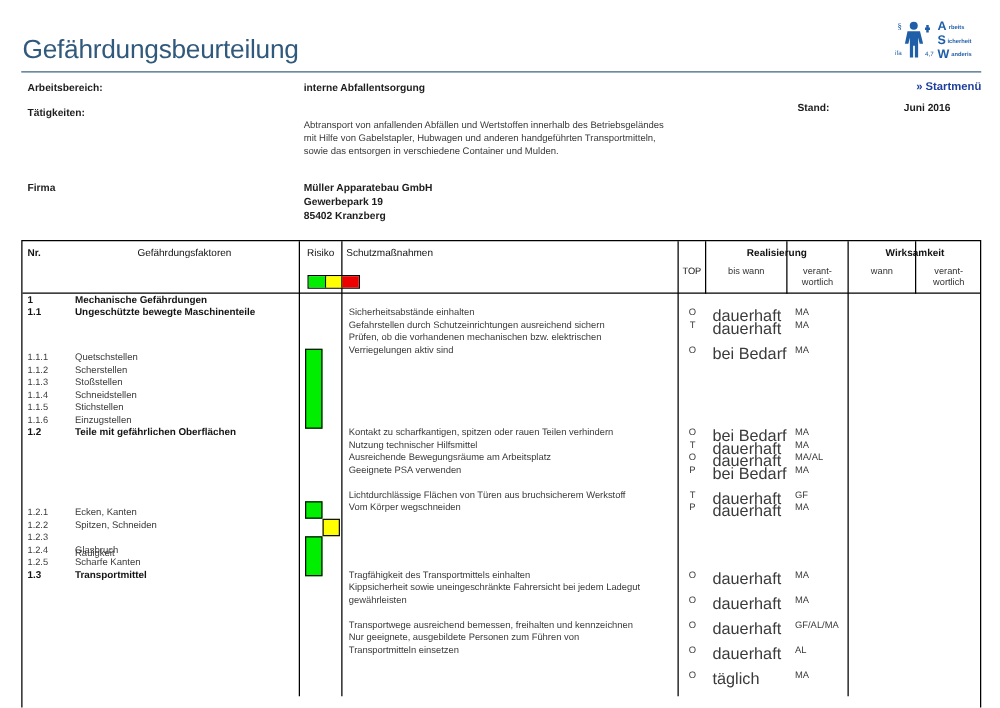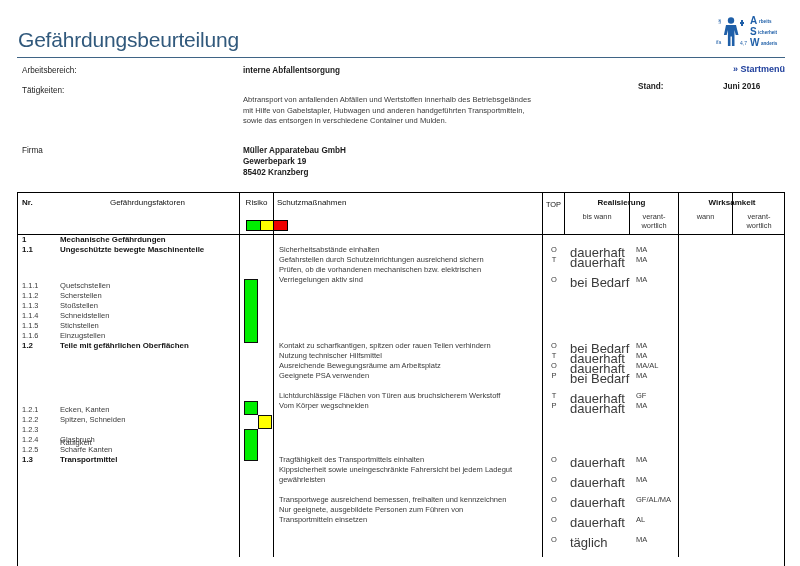--- a/index.html
+++ b/index.html
@@ -51,21 +51,21 @@
     right: 12px;
     top: 14px;
     width: 82px;
     height: 34px;
   }
   .logo svg { display: block; }
 
   .hdr-label {
     position: absolute;
     font-size: 8.2px;
-    font-weight: normal;
+    font-weight: bold;
     color: #1d1d1d;
     white-space: nowrap;
   }
   .hdr-value {
     position: absolute;
     font-size: 8.2px;
     font-weight: bold;
     color: #1d1d1d;
     white-space: nowrap;
   }
@@ -273,21 +273,21 @@
       <div class="vline tall" style="left:524px;"></div>
       <div class="vline" style="left:546px;"></div>
       <div class="vline" style="left:611px;"></div>
       <div class="vline tall" style="left:660px;"></div>
       <div class="vline" style="left:714px;"></div>
 
       <div class="hdr-cell b" style="left:4px; top:5px; text-align:left;">Nr.</div>
       <div class="hdr-cell" style="left:42px; top:5px; width:175px;">Gefährdungsfaktoren</div>
       <div class="hdr-cell" style="left:223px; top:5px; width:31px;">Risiko</div>
       <div class="hdr-cell" style="left:259px; top:5px; text-align:left;">Schutzmaßnahmen</div>
-      <div class="hdr-cell" style="left:525px; top:7px; width:21px; font-size:7.4px;">TOP</div>
+      <div class="hdr-cell" style="left:525px; top:19px; width:21px; font-size:7.4px;">TOP</div>
       <div class="hdr-cell b" style="left:547px; top:5px; width:113px;">Realisierung</div>
       <div class="hdr-cell sub" style="left:547px; top:19px; width:64px;">bis wann</div>
       <div class="hdr-cell sub" style="left:612px; top:19px; width:48px;">verant-</div>
       <div class="hdr-cell sub" style="left:612px; top:28px; width:48px;">wortlich</div>
       <div class="hdr-cell b" style="left:661px; top:5px; width:106px;">Wirksamkeit</div>
       <div class="hdr-cell sub" style="left:661px; top:19px; width:53px;">wann</div>
       <div class="hdr-cell sub" style="left:715px; top:19px; width:52px;">verant-</div>
       <div class="hdr-cell sub" style="left:715px; top:28px; width:52px;">wortlich</div>
 
       <div class="legend">

